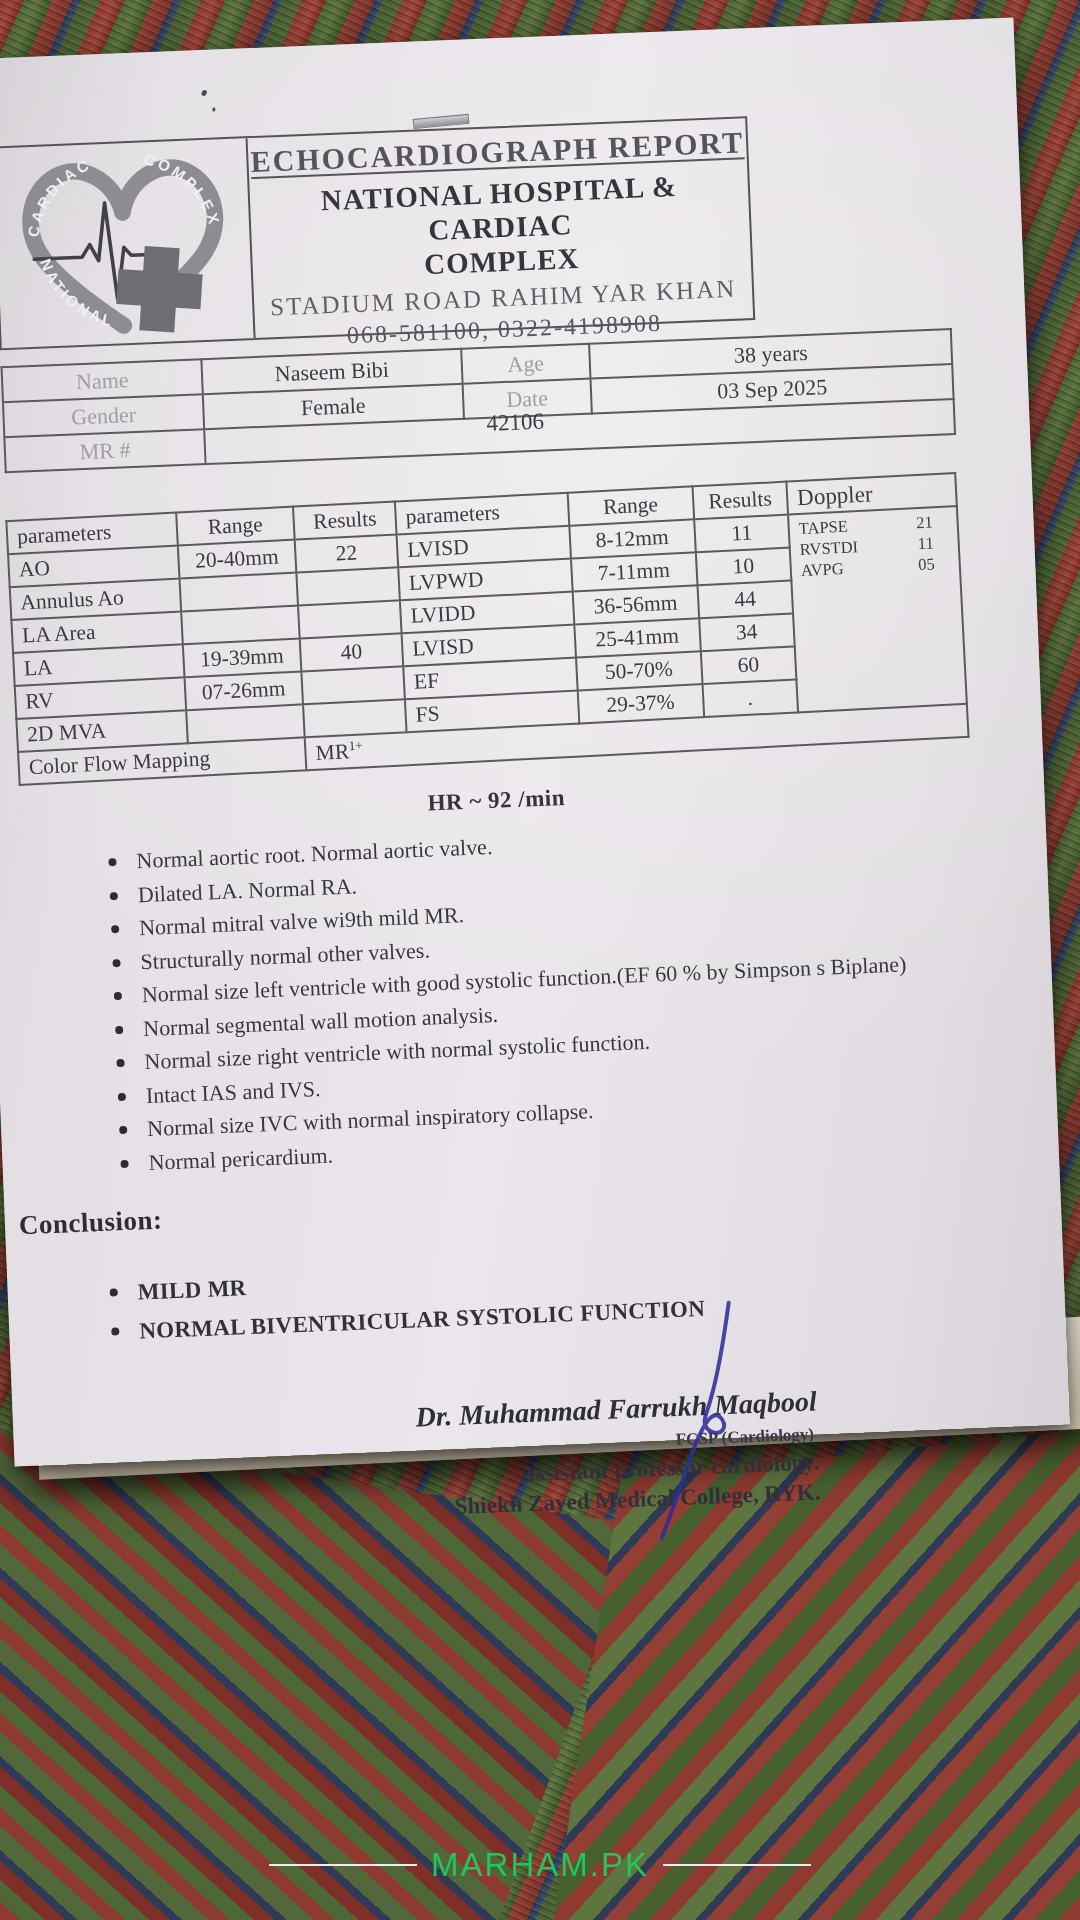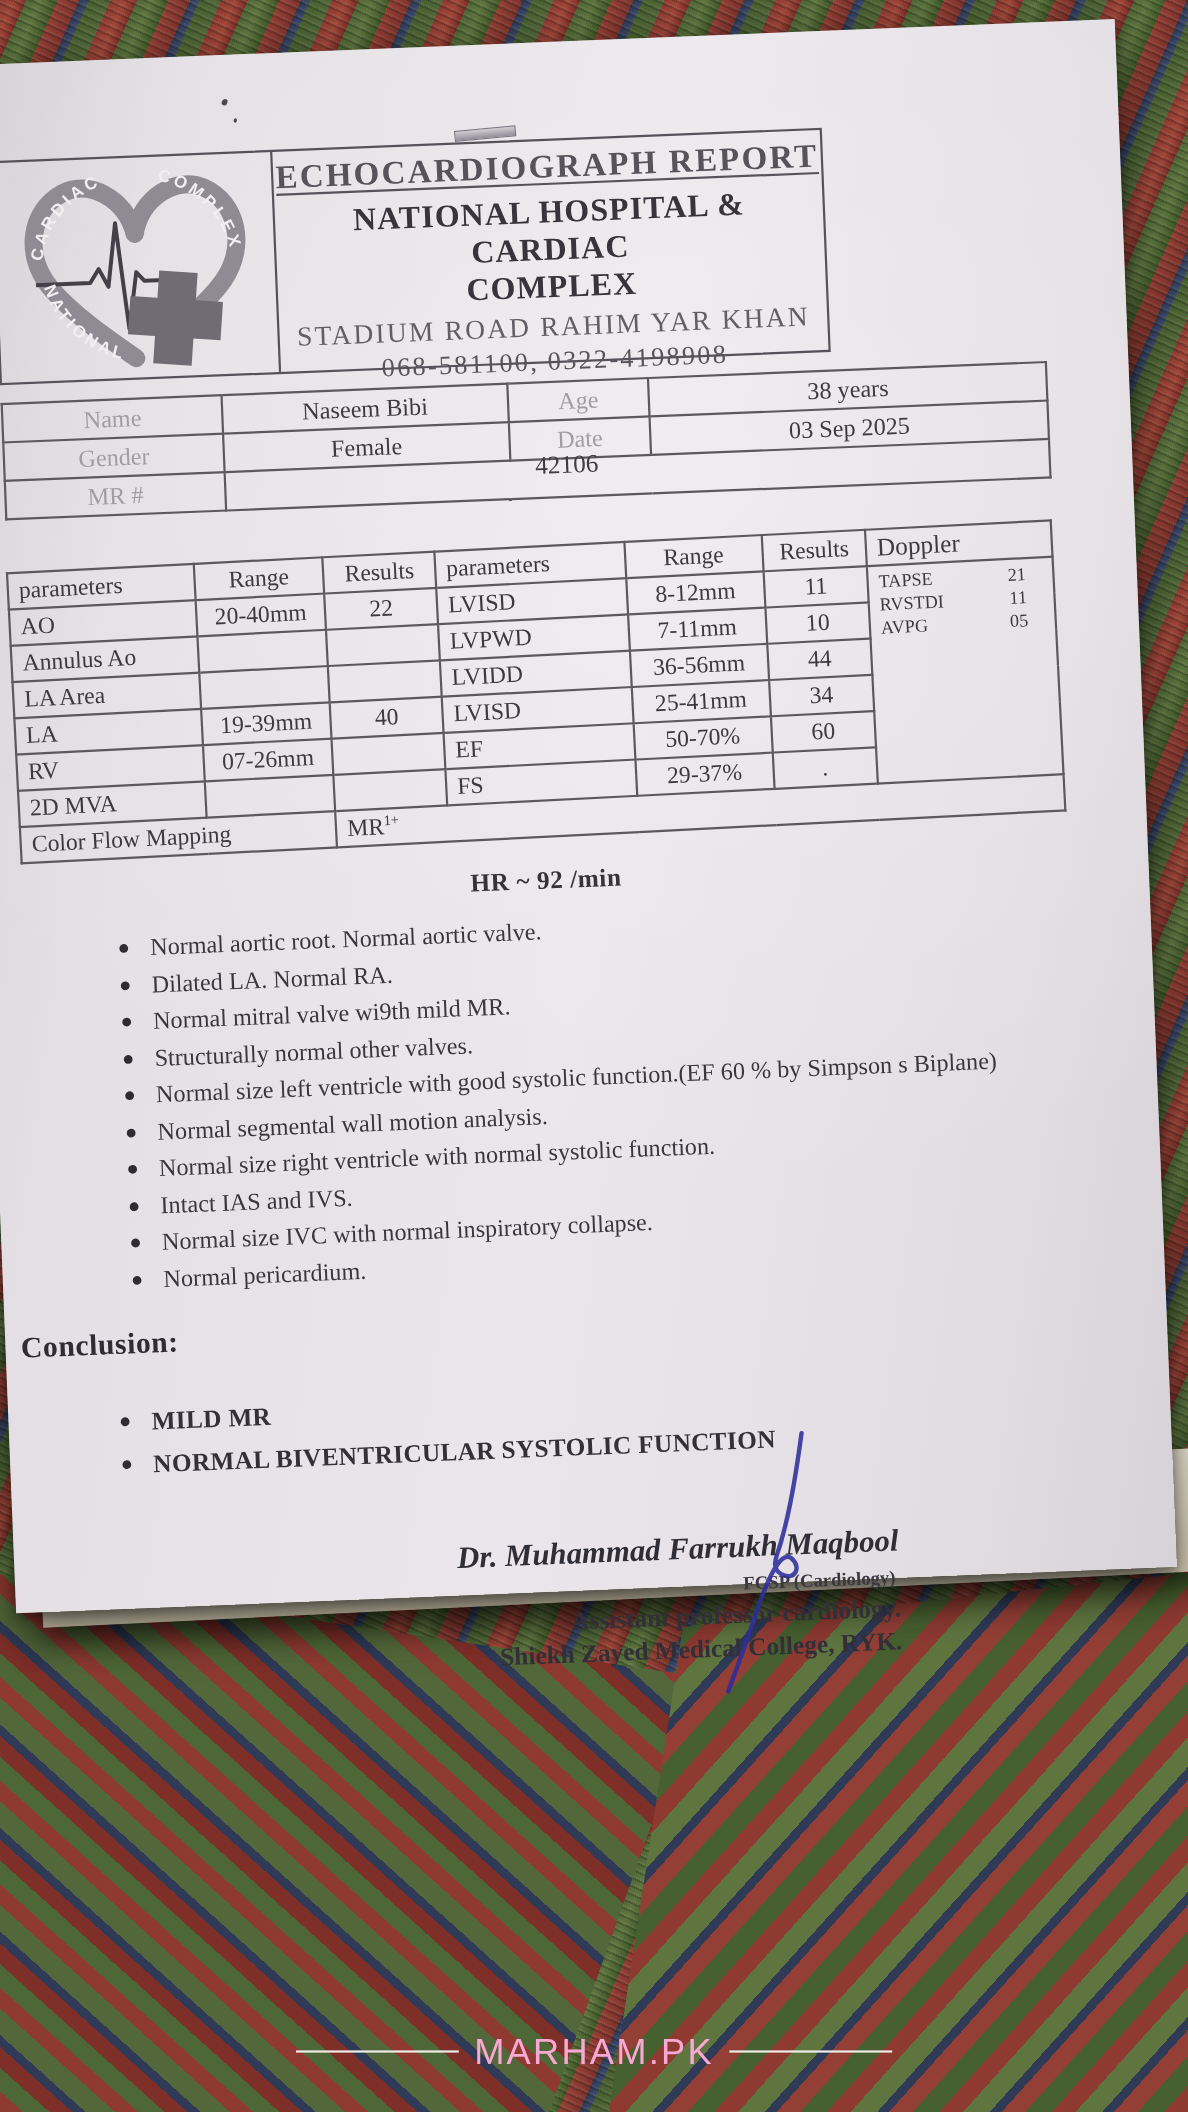--- a/index.html
+++ b/index.html
@@ -81,21 +81,21 @@
 
   .signature{margin-top:62px;text-align:right;padding-right:182px;position:relative;}
   .sig-name{font-size:28px;font-weight:bold;font-style:italic;color:#2f2d35;}
   .sig-qual{font-size:17px;font-weight:bold;margin-top:7px;padding-right:4px;color:#3a3840;}
   .sig-desig{font-size:23px;font-weight:bold;margin-top:5px;color:#332f38;}
   .sig-inst{font-size:23px;font-weight:bold;margin-top:4px;color:#332f38;}
   .pen-svg{position:absolute;right:248px;top:-90px;}
 
   
   .watermark{position:absolute;left:50%;top:1846px;transform:translateX(-50%);
-    display:flex;align-items:center;gap:14px;color:#f9a8d4;z-index:5;
+    display:flex;align-items:center;gap:14px;color:#22c55e;z-index:5;
     font-family:"Liberation Sans","DejaVu Sans",sans-serif;font-size:33px;letter-spacing:2px;}
   .wline{width:148px;height:2px;background:#efede9;}
 </style>
 </head>
 <body>
 
 <div id="canvas">
   <div class="carpet"></div>
   <div class="patch-a"></div>
   <div class="patch-b"></div>

